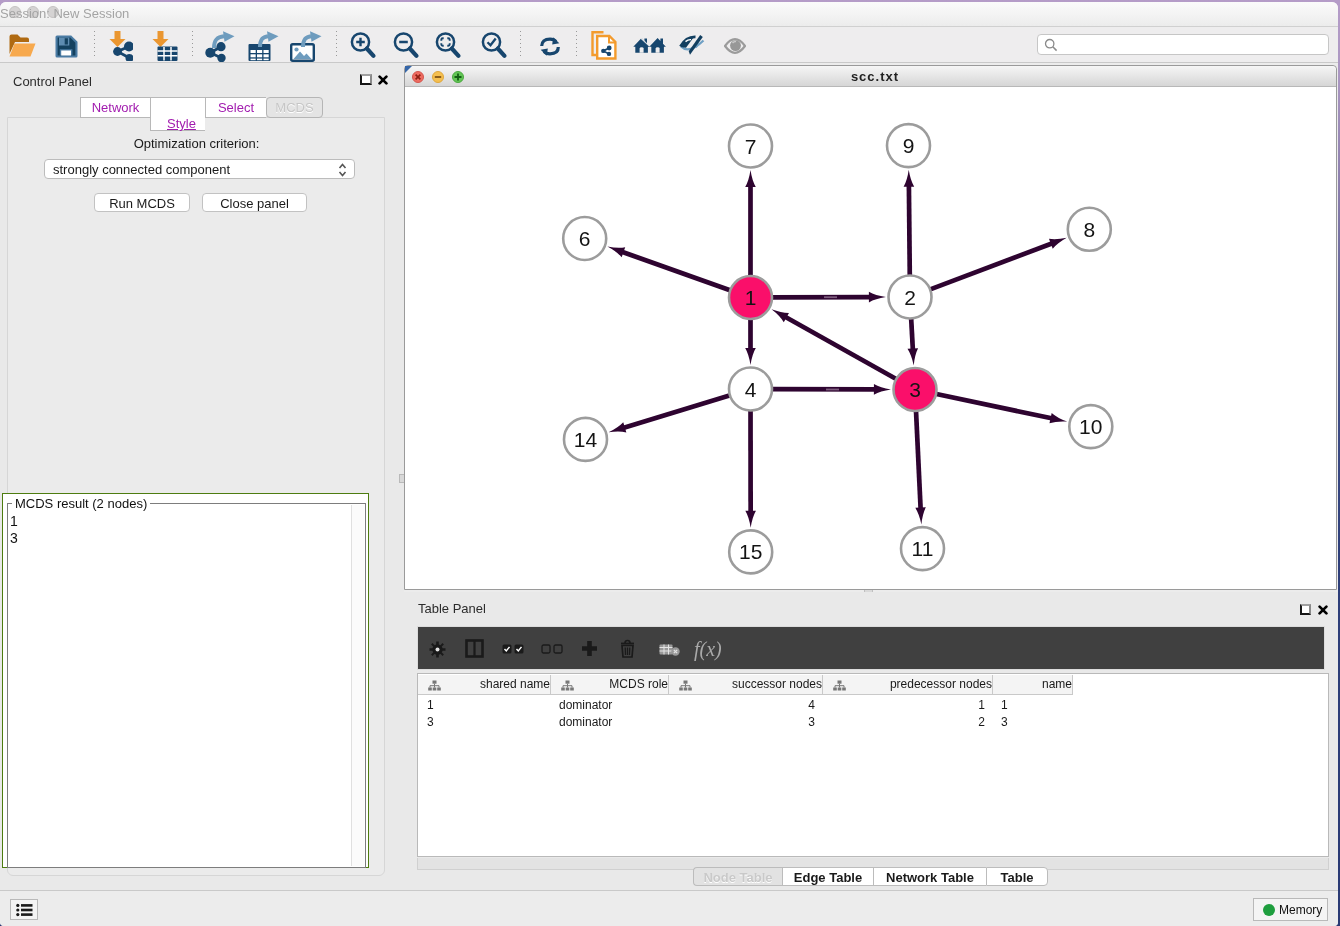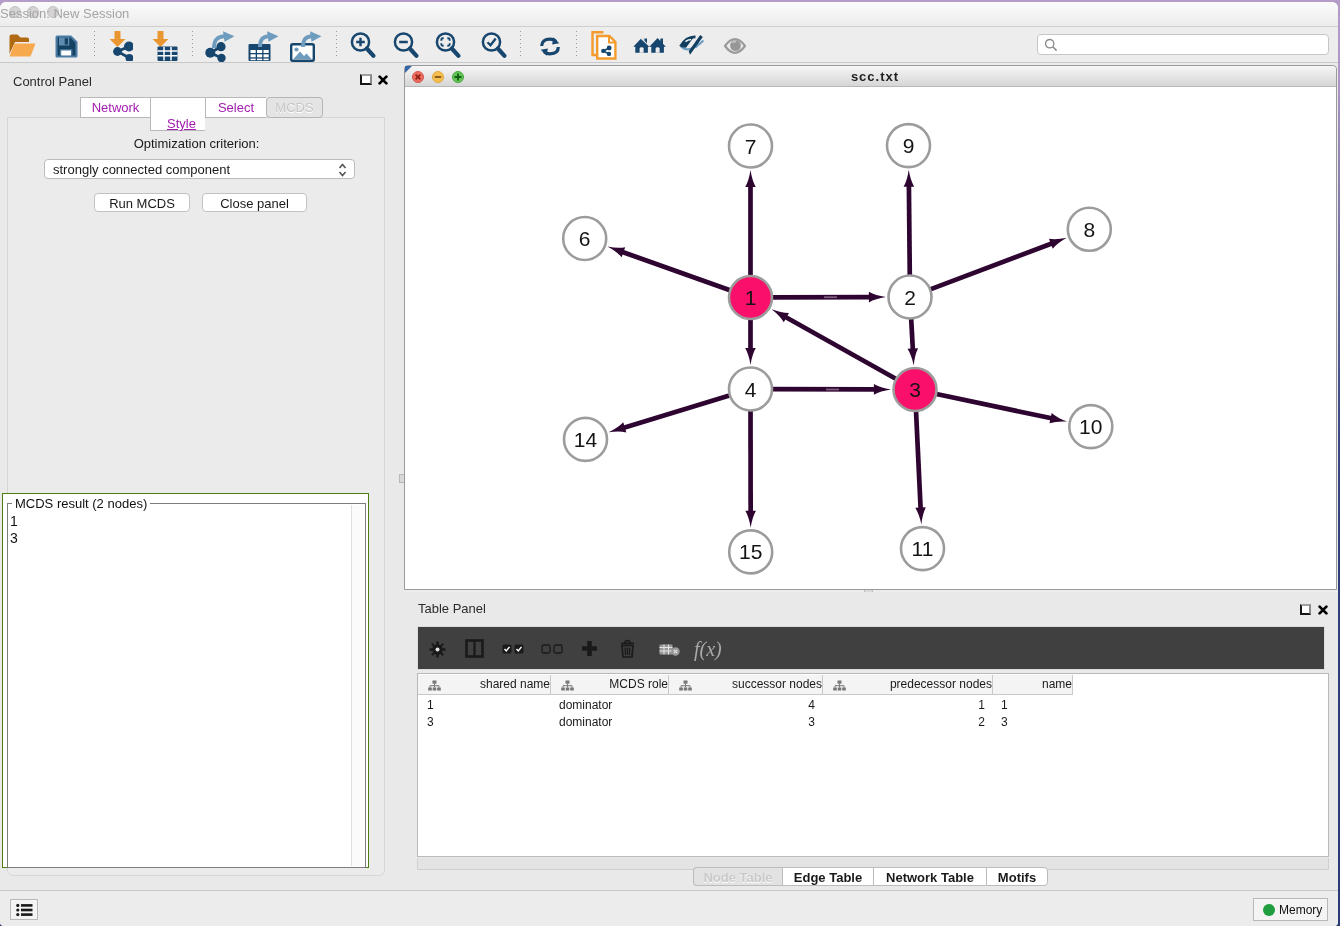--- a/index.html
+++ b/index.html
@@ -453,21 +453,21 @@
       <div class="td" style="left:141px;top:39.5px;">dominator</div>
       <div class="td" style="left:251px;width:146px;top:39.5px;text-align:right;">3</div>
       <div class="td" style="left:405px;width:162px;top:39.5px;text-align:right;">2</div>
       <div class="td" style="left:583px;top:39.5px;">3</div>
     </div>
     <div id="tstrip"></div>
     <div id="btabs">
       <div class="bseg first dis" style="width:89px;padding:0;">Node Table</div>
       <div class="bseg" style="width:91px;padding:0;">Edge Table</div>
       <div class="bseg" style="width:113px;padding:0;">Network Table</div>
-      <div class="bseg last" style="width:62px;padding:0;">Motifs</div>
+      <div class="bseg last" style="width:62px;padding:0;">Table</div>
     </div>
   </div>
   <div id="statusbar">
     <div id="listbtn">
         <svg style="position:absolute;left:5px;top:3px" width="17" height="14" viewBox="0 0 17 14">
       <g fill="#1a1a1a">
             <circle cx="1.8" cy="2.4" r="1.6"></circle>
             <circle cx="1.8" cy="7" r="1.6"></circle>
             <circle cx="1.8" cy="11.6" r="1.6"></circle>
       <rect x="5" y="1.1" width="11.5" height="2.6"></rect>

